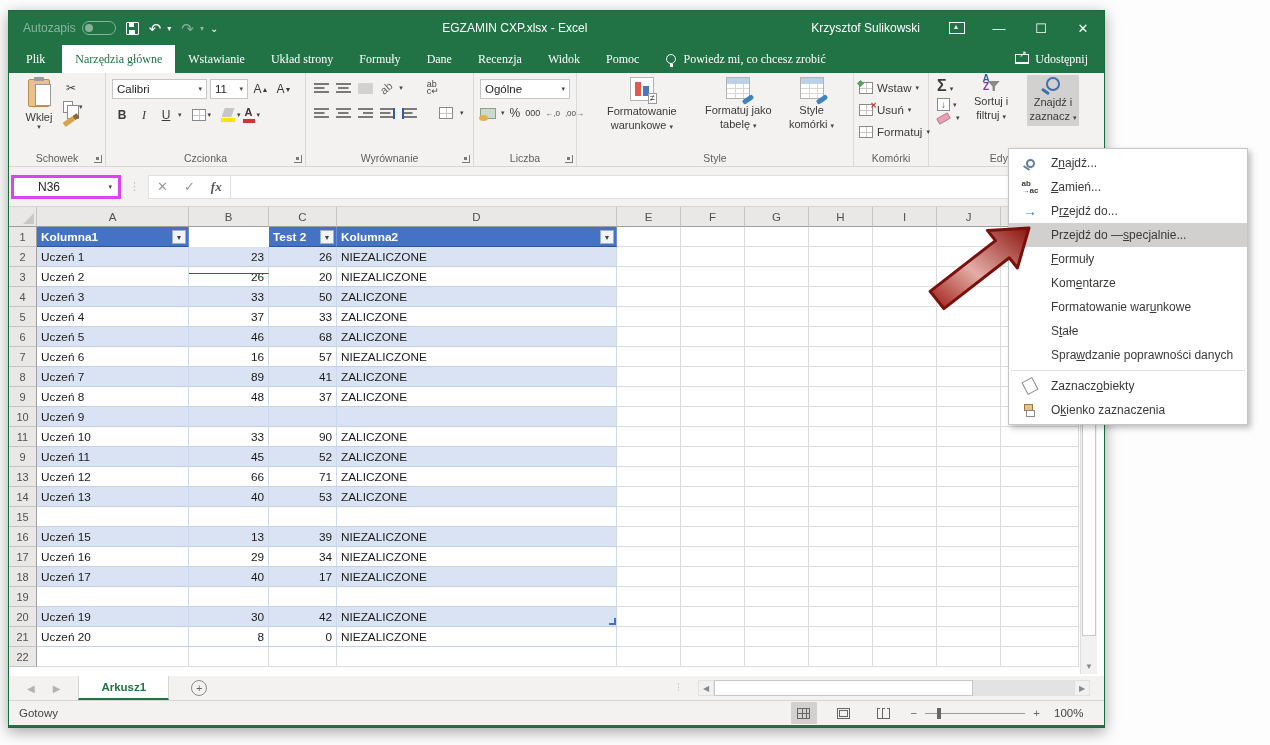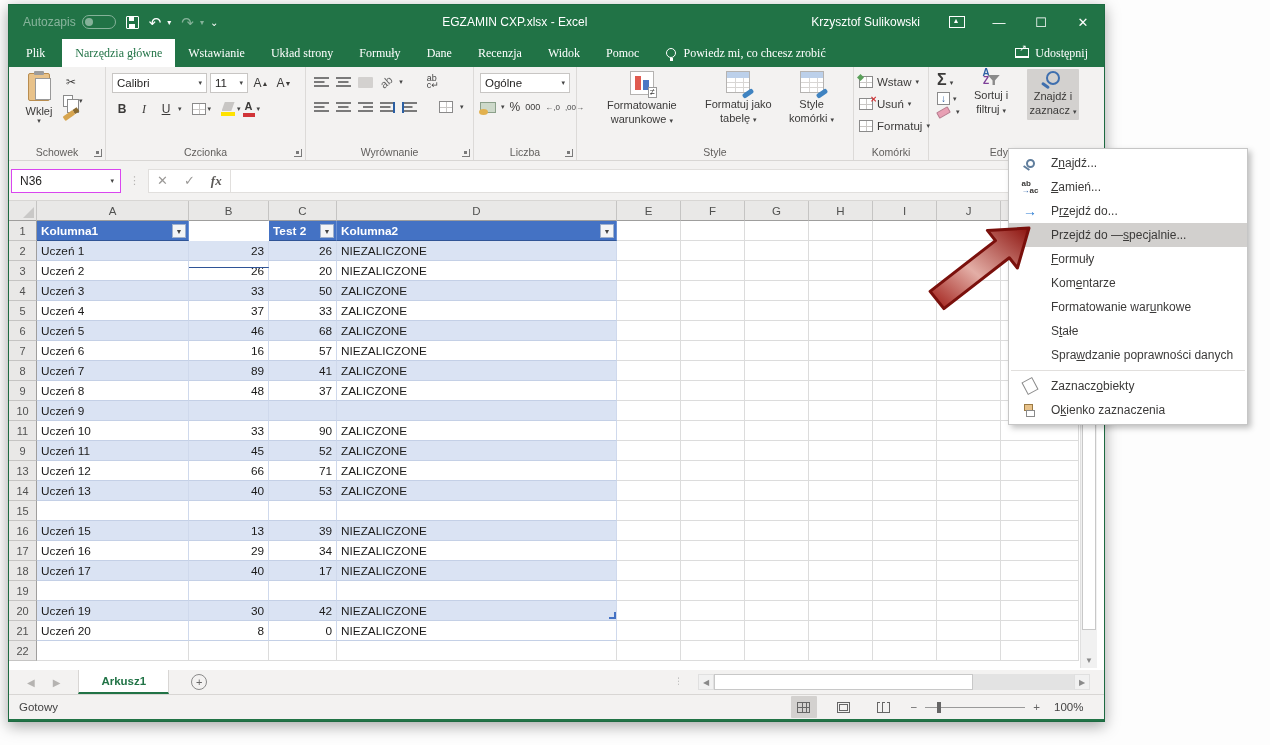--- a/index.html
+++ b/index.html
@@ -1,18 +1,18 @@
 <!DOCTYPE html>
 <html><head>
 <meta charset="utf-8">
 <style>
   * { margin:0; padding:0; box-sizing:border-box; }
   html,body { width:1270px; height:745px; background:#fdfdfd; font-family:"Liberation Sans", sans-serif; overflow:hidden; }
 
-  .window { position:absolute; left:8px; top:4px; width:1097px; height:718px;
+  .window { position:absolute; left:8px; top:10px; width:1097px; height:718px;
     display:flex; flex-direction:column; background:#fff;
     border:1px solid #1d6a41; box-shadow:0 4px 14px rgba(0,0,0,.35); }
 
   
   .titlebar { height:34px; background:#217346; display:flex; align-items:center; color:#fff; font-size:12px; flex:0 0 auto; }
   .qat { display:flex; align-items:center; gap:10px; padding-left:14px; }
   .autosave { display:flex; align-items:center; gap:6px; opacity:.45; }
   .toggle { width:34px; height:14px; border:1px solid #fff; border-radius:8px; position:relative; }
   .toggle::before { content:""; position:absolute; left:2px; top:2px; width:8px; height:8px; border-radius:50%; background:#fff; }
   .saveicon { width:13px; height:13px; border:1.5px solid #fff; border-radius:1px; position:relative; }
@@ -101,21 +101,21 @@
   .fillbox { width:13px; height:13px; border:1px solid #8a8a8a; display:flex; align-items:center; justify-content:center; color:#2b5fa3; font-size:10px; font-weight:bold; background:#fff; }
   .eraser { width:13px; height:7px; background:#e8a0b4; border:1px solid #b57a8d; transform:rotate(-30deg); border-radius:1px; }
   .azico { display:flex; flex-direction:column; line-height:.8; font-size:10px; font-weight:bold; }
   .azico .a { color:#2b5fa3; } .azico .z { color:#7d3f98; }
   .funnel { width:12px; height:10px; background:#8a8a8a; clip-path:polygon(0 0,100% 0,60% 55%,60% 100%,40% 100%,40% 55%); margin-left:-2px; }
   .magni { width:14px; height:14px; border:2.5px solid #3f6fae; border-radius:50%; position:relative; }
   .magni::after { content:""; position:absolute; left:-7px; bottom:-4px; width:9px; height:3px; background:#3f6fae; transform:rotate(35deg); border-radius:2px; }
 
   
   .fbar { height:40px; background:#f3f2f1; border-bottom:1px solid #d8d6d4; display:flex; align-items:center; padding:0 2px; gap:0; flex:0 0 auto; }
-  .namebox { width:110px; height:24px; background:#fff; border:1px solid #d946ef; display:flex; align-items:center; font-size:12px; padding-left:8px; color:#252423; }
+  .namebox { width:110px; height:24px; background:#fff; border:3px solid #d946ef; display:flex; align-items:center; font-size:12px; padding-left:24px; color:#252423; }
   .namebox .dd { margin-left:auto; margin-right:6px; }
   .fsep { color:#b5b3b1; font-size:11px; padding:0 8px; letter-spacing:0; }
   .fxbtns { height:24px; background:#fff; border:1px solid #e1dfdd; display:flex; align-items:center; padding:0 8px; gap:16px; color:#9a9896; font-size:13px; }
   .fxbtns .fx { color:#5a5856; font-style:italic; font-weight:bold; font-family:"Liberation Serif", serif; }
   .finput { flex:1; height:24px; background:#fff; border:1px solid #e1dfdd; border-left:none; margin-right:1px; }
 
   
   .gridwrap { position:relative; flex:1 1 auto; background:#fff; overflow:hidden; }
   .corner { position:absolute; left:0; top:0; width:28px; height:20px; background:#e9e8e7; border-right:1px solid #c5c4c3; border-bottom:1px solid #9f9e9d; }
   .corner::after { content:""; position:absolute; right:2px; bottom:2px; border-left:11px solid transparent; border-bottom:11px solid #c9c8c7; }

